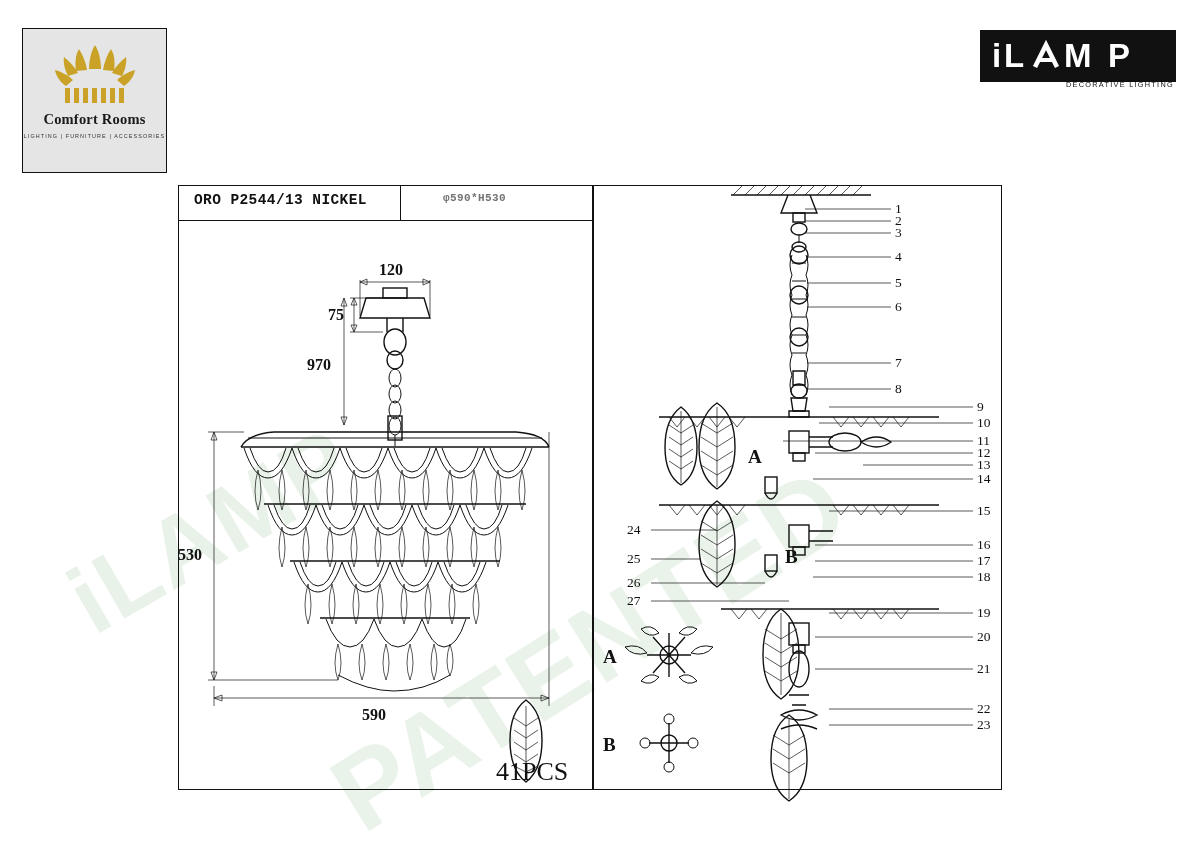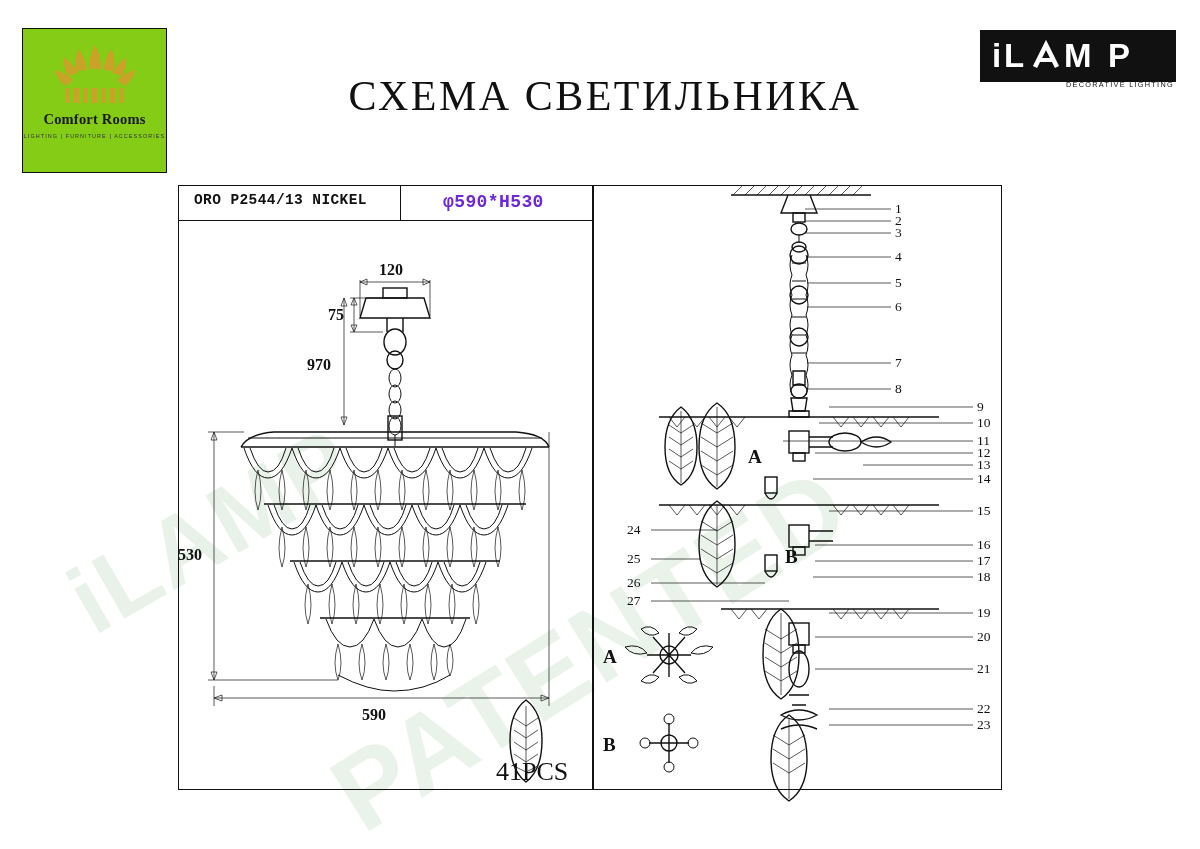--- a/index.html
+++ b/index.html
@@ -56,21 +56,21 @@
     color: #eaf3ea;
   }
   
   .logo-box {
     position: absolute;
     left: 22px;
     top: 28px;
     width: 145px;
     height: 145px;
     border: 1.4px solid #111;
-    background: #84cc16;
+    background: #e5e5e5;
     z-index: 3;
     display: flex;
     flex-direction: column;
     align-items: center;
     justify-content: flex-start;
     box-sizing: border-box;
     padding-top: 14px;
   }
   .logo-crown { width: 96px; height: 62px; }
   .logo-name {
@@ -161,24 +161,24 @@
     font-size: 14.5px;
     font-weight: bold;
     letter-spacing: .4px;
     color: #111;
     z-index: 3;
   }
   .hdr-dims {
     position: absolute;
     left: 443px; top: 192px;
     font-family: "Liberation Mono", monospace;
-    font-size: 18px;
+    font-size: 11px;
     font-weight: bold;
     letter-spacing: .4px;
-    color: #6d28d9;
+    color: #737373;
     z-index: 3;
   }
   
   svg.art { position: absolute; z-index: 3; overflow: visible; }
   .svg-left  { left: 178px; top: 220px; }
   .svg-right { left: 593px; top: 185px; }
   .dim-txt {
     font-family: "Liberation Serif", serif;
     font-size: 16px;
     font-weight: bold;
@@ -244,21 +244,20 @@
       <text x="2" y="31" font-family="Liberation Sans, sans-serif" font-size="33" font-weight="bold" fill="#ffffff" letter-spacing="1">i</text>
       <text x="14" y="31" font-family="Liberation Sans, sans-serif" font-size="33" font-weight="bold" fill="#ffffff" letter-spacing="1">L</text>
       <path d="M45 31 L56 9 L67 31" stroke="#ffffff" stroke-width="4.6" fill="none" stroke-linejoin="miter"></path>
       <path d="M49 24 L63 24" stroke="#ffffff" stroke-width="4" fill="none"></path>
       <text x="74" y="31" font-family="Liberation Sans, sans-serif" font-size="33" font-weight="bold" fill="#ffffff" letter-spacing="1">M</text>
       <text x="118" y="31" font-family="Liberation Sans, sans-serif" font-size="33" font-weight="bold" fill="#ffffff" letter-spacing="1">P</text>
     </svg>
   </div>
   <div class="ilamp-sub">DECORATIVE LIGHTING</div>
 
-  <div class="main-title">СХЕМА СВЕТИЛЬНИКА</div>
 
   <div class="frame frame-left"></div>
   <div class="frame frame-right"></div>
   <div class="hdr-line"></div>
   <div class="hdr-div"></div>
   <div class="hdr-model">ORO P2544/13 NICKEL</div>
   <div class="hdr-dims">φ590*H530</div>
 
   <svg class="art svg-left" width="415" height="570" viewBox="0 0 415 570">
 

